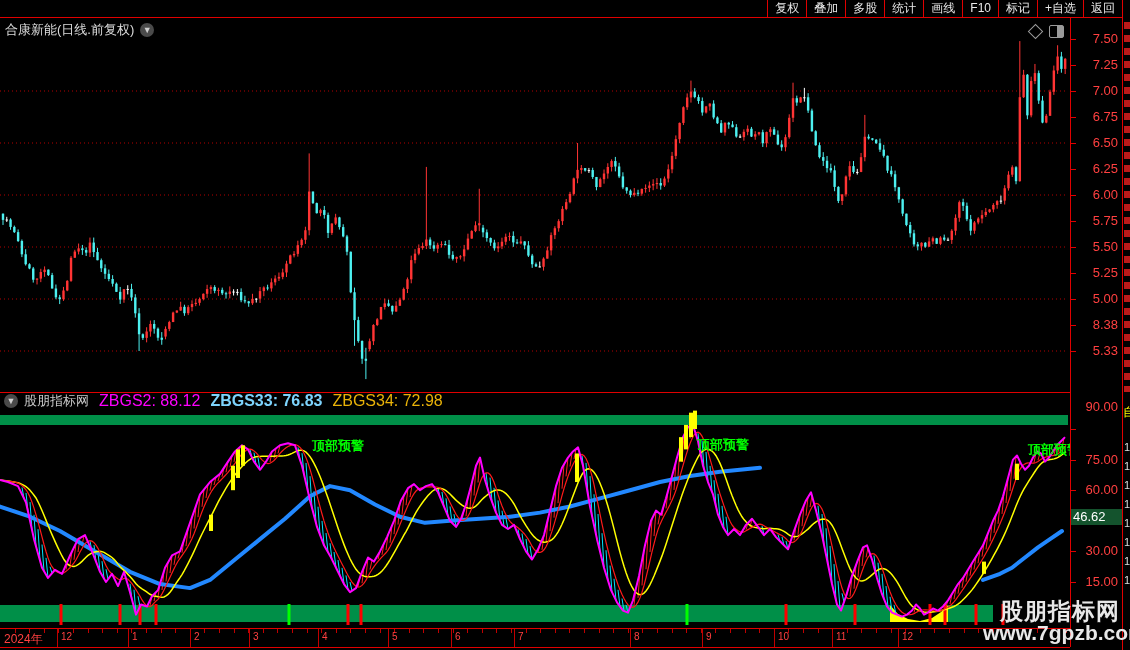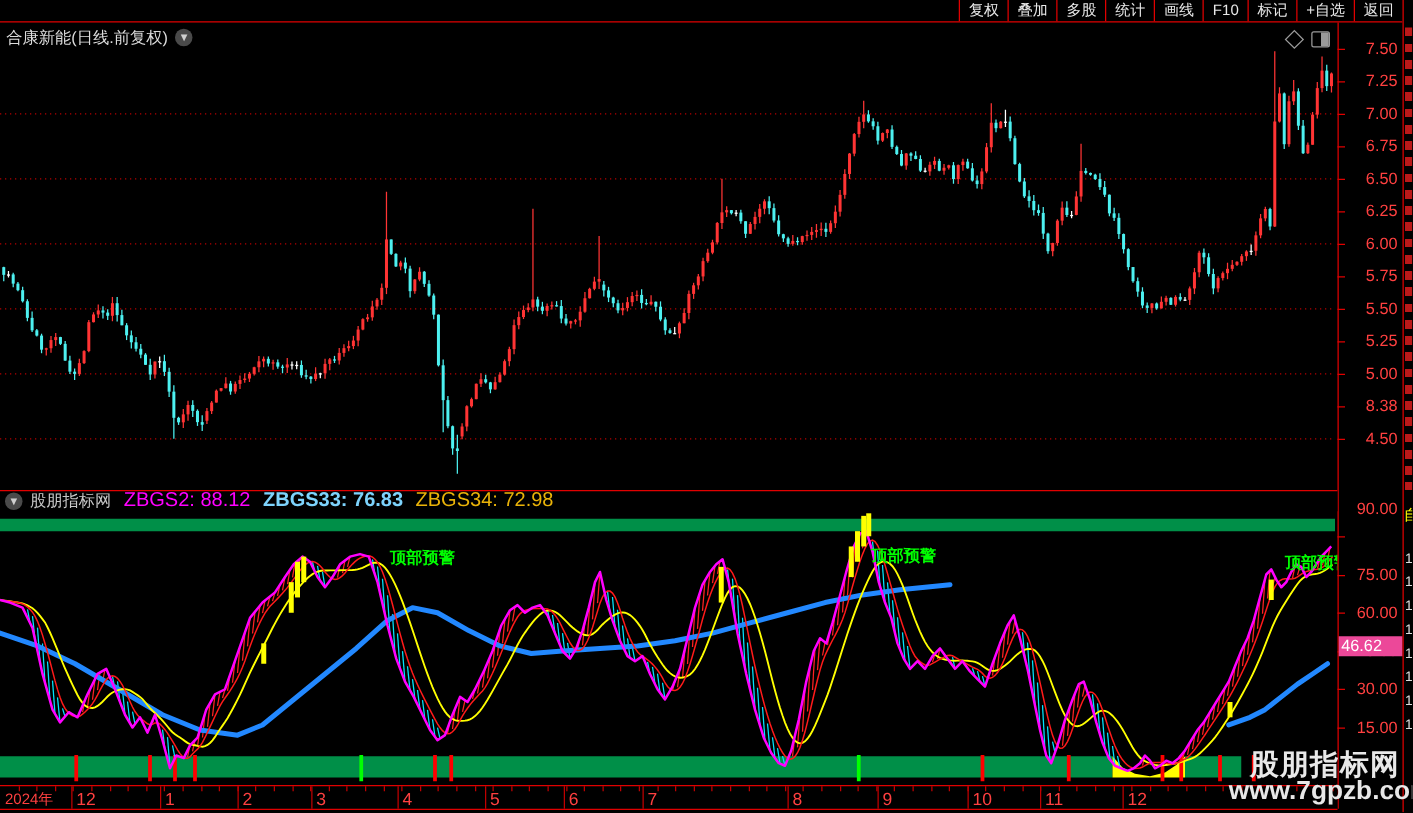--- a/index.html
+++ b/index.html
@@ -23,32 +23,32 @@
   .chev-circle{width:14px;height:14px;border-radius:50%;background:#4a4a4a;color:#cfcfcf;font-size:9px;
                display:flex;align-items:center;justify-content:center;margin-left:6px;}
   #corner-icons{position:absolute;left:1030px;top:25px;display:flex;gap:8px;z-index:5;}
   .diamond{width:9px;height:9px;border:1px solid #9a9a9a;transform:rotate(45deg);margin-top:1px;}
   .split-box{width:13px;height:11px;border:1px solid #9a9a9a;border-radius:2px;
              background:linear-gradient(to right,#000 0 50%,#9a9a9a 50%);}
   
   #axis-line{position:absolute;left:1070px;top:18px;width:1px;height:629px;background:#e00000;}
   .ax-label{position:absolute;left:1074px;width:44px;text-align:right;color:#ff4040;font-size:13px;}
   .ax-tick{position:absolute;left:1070px;width:6px;height:1px;background:#e00000;}
-  #ind-marker{position:absolute;left:1071px;width:51px;height:16px;background:#ec4899;color:#fff;
+  #ind-marker{position:absolute;left:1071px;width:51px;height:16px;background:#14532d;color:#fff;
               font-size:13px;text-align:left;padding-left:2px;line-height:16px;z-index:6;}
   
   #ind-header{position:absolute;left:0;top:392px;width:1070px;height:16px;border-top:1px solid #e00000;
               display:flex;align-items:center;background:#000;z-index:4;}
   #ind-header .src{color:#c8c8c8;font-size:13px;margin-left:6px;}
   .ind-val{font-size:16px;margin-left:10px;}
   
   #date-axis{position:absolute;left:0;top:628px;width:1070px;height:18px;border-top:1px solid #e00000;
              border-bottom:1px solid #e00000;background:#000;}
   .month-sep{position:absolute;top:0;width:1px;height:18px;background:#c00000;}
-  .month-label{position:absolute;top:2px;color:#ff4040;font-size:14px;}
+  .month-label{position:absolute;top:2px;color:#ff4040;font-size:10px;}
   .minor-tick{position:absolute;top:0;width:1px;height:4px;background:#c00000;}
   #year-label{position:absolute;left:4px;top:2px;color:#ff4040;font-size:12px;}
   
   #wm1{position:absolute;left:1000px;top:596px;color:#e8e8e8;font-size:23px;font-weight:bold;letter-spacing:1px;z-index:8;}
   #wm2{position:absolute;left:983px;top:621px;color:#e8e8e8;font-size:21px;font-weight:bold;z-index:8;}
   
   #strip{position:absolute;left:1122px;top:0;width:8px;height:650px;background:#000;border-left:1px solid #e00000;z-index:7;overflow:hidden;}
   #strip .frag{position:absolute;left:1px;top:22px;width:6px;height:370px;
      background:repeating-linear-gradient(to bottom,rgba(220,30,30,.85) 0 7px,transparent 7px 13px);}
   #strip .zi{position:absolute;left:0;top:404px;color:#ffff00;font-size:12px;}
@@ -934,21 +934,21 @@
       <div class="ax-label" style="top: 213px;">5.75</div>
       <div class="ax-tick" style="top: 221px;"></div>
       <div class="ax-label" style="top: 239px;">5.50</div>
       <div class="ax-tick" style="top: 247px;"></div>
       <div class="ax-label" style="top: 265px;">5.25</div>
       <div class="ax-tick" style="top: 273px;"></div>
       <div class="ax-label" style="top: 291px;">5.00</div>
       <div class="ax-tick" style="top: 299px;"></div>
       <div class="ax-label" style="top: 317px;">8.38</div>
       <div class="ax-tick" style="top: 325px;"></div>
-      <div class="ax-label" style="top: 343px;">4.50</div>
+      <div class="ax-label" style="top: 343px;">5.33</div>
       <div class="ax-tick" style="top: 351px;"></div>
       <div class="ax-label" style="top: 399px;">90.00</div>
       <div class="ax-tick" style="top: 429px;"></div>
       <div class="ax-label" style="top: 451.6px;">75.00</div>
       <div class="ax-tick" style="top: 459.6px;"></div>
       <div class="ax-label" style="top: 482.2px;">60.00</div>
       <div class="ax-tick" style="top: 490.2px;"></div>
       <div class="ax-label" style="top: 512.8px;">45.00</div>
       <div class="ax-tick" style="top: 520.8px;"></div>
       <div class="ax-label" style="top: 543.4px;">30.00</div>

